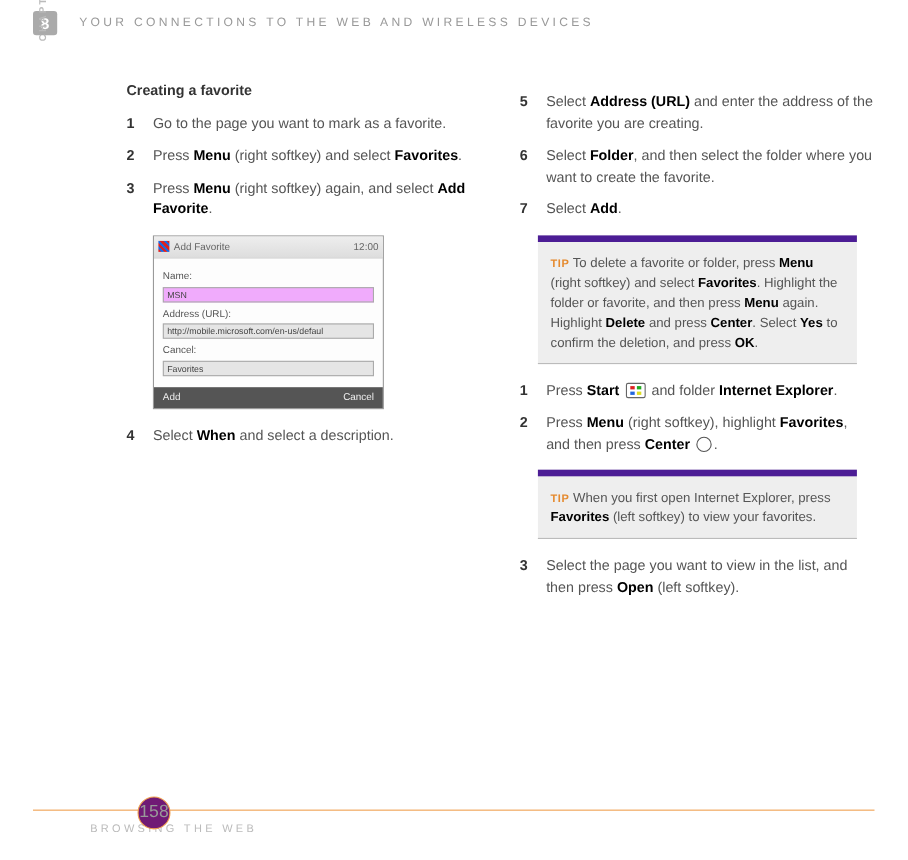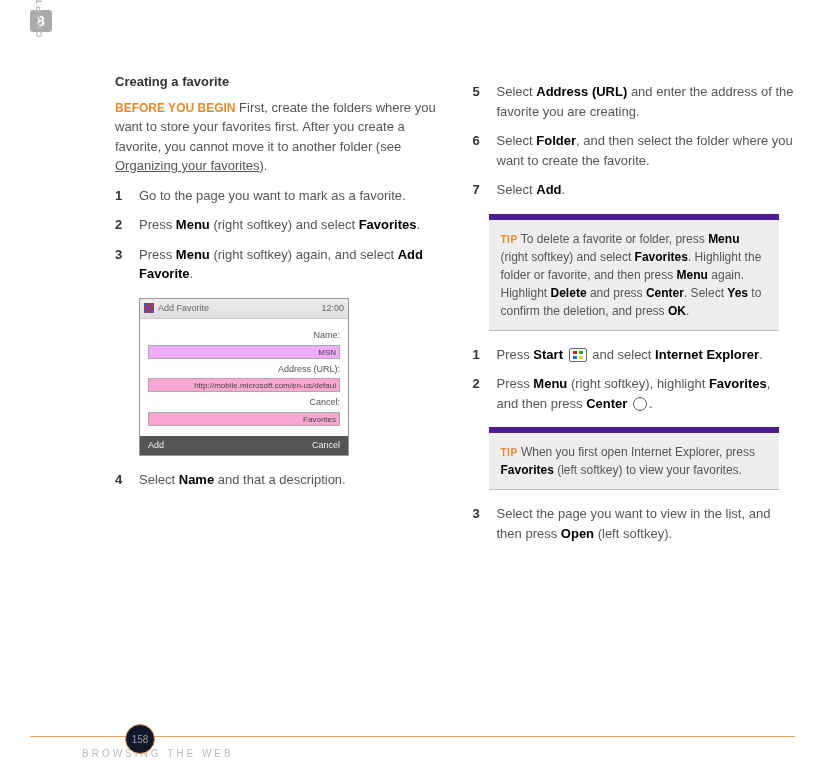--- a/index.html
+++ b/index.html
@@ -102,25 +102,25 @@
     background: linear-gradient(#eee,#ddd);
     display: flex;
     align-items: center;
     justify-content: space-between;
     padding: 3px 4px;
     border-bottom: 1px solid #ccc;
     font-size: 9px;
   }
   .ss-bar .left { display:flex; align-items:center; gap:4px; }
   .flag { width:10px; height:10px; background: repeating-linear-gradient(45deg,#d22,#d22 2px,#26d 2px,#26d 4px); display:inline-block; }
-  .ss-body { padding: 6px 8px 10px; text-align: right; }
+  .ss-body { padding: 6px 8px 10px; }
   .ss-label { margin: 4px 0 2px; font-size:9px; color:#555;}
   .ss-field {
     border: 1px solid #aaa;
-    background: #f9a8d4;
+    background: #e5e5e5;
     height: 14px;
     padding: 1px 3px;
     font-size: 8px;
     color: #444;
     overflow: hidden;
     white-space: nowrap;
   }
   .ss-foot {
     display: flex;
     justify-content: space-between;
@@ -169,49 +169,47 @@
     height: 28px;
   }
   .pagecircle {
     position: absolute;
     left: 95px;
     top: -13px;
     width: 30px;
     height: 30px;
     border: 1px solid #f0a050;
     border-radius: 50%;
-    background: #0f172a;
+    background: #701a75;
     display: flex;
     align-items: center;
     justify-content: center;
-    font-size: 10px;
+    font-size: 16px;
     color: #999;
     text-align: center;
   }
   .footer-label {
     margin-left: 52px;
     letter-spacing: 3px;
     font-size: 10px;
     color: #bbb;
   }
 </style>
 </head>
 <body>
 
 <div class="header">
   <div class="chapnum">8</div>
+  <div class="header-title">YOUR CONNECTIONS TO THE WEB AND WIRELESS DEVICES</div>
 </div>
 <div class="side-label">CHAPTER</div>
 
 <div class="content">
   <div class="col">
     <div class="section-title">Creating a favorite</div>
-    <p>
-      <span class="before">BEFORE YOU BEGIN</span><span>  First, create the folders where you want to store your favorites first. After you create a favorite, you cannot move it to another folder (see </span><span class="link">Organizing your favorites</span><span>).</span>
-    </p>
     <ol>
       <li>
         <span class="num">1</span>
         <span class="txt">Go to the page you want to mark as a favorite.</span>
       </li>
       <li>
         <span class="num">2</span>
         <span class="txt"><span>Press </span><b>Menu</b><span> (right softkey) and select </span><b>Favorites</b><span>.</span></span>
       </li>
       <li>
@@ -238,21 +236,21 @@
       </div>
       <div class="ss-foot">
         <span>Add</span>
         <span>Cancel</span>
       </div>
     </div>
 
     <ol>
       <li>
         <span class="num">4</span>
-        <span class="txt"><span>Select </span><b>Name</b><span> and that a description.</span></span>
+        <span class="txt"><span>Select </span><b>When</b><span> and select a description.</span></span>
       </li>
     </ol>
   </div>
 
   <div class="col">
     <ol>
       <li>
         <span class="num">5</span>
         <span class="txt"><span>Select </span><b>Address (URL)</b><span> and enter the address of the favorite you are creating.</span></span>
       </li>
@@ -267,21 +265,21 @@
     </ol>
 
     <div class="tipbox">
       <span class="tip-label">TIP</span>
       <span>To delete a favorite or folder, press </span><b>Menu</b><span> (right softkey) and select </span><b>Favorites</b><span>. Highlight the folder or favorite, and then press </span><b>Menu</b><span> again. Highlight </span><b>Delete</b><span> and press </span><b>Center</b><span>. Select </span><b>Yes</b><span> to confirm the deletion, and press </span><b>OK</b><span>.</span>
     </div>
 
     <ol>
       <li>
         <span class="num">1</span>
-        <span class="txt"><span>Press </span><b>Start</b> <span class="winicon"></span><span> and select </span><b>Internet Explorer</b><span>.</span></span>
+        <span class="txt"><span>Press </span><b>Start</b> <span class="winicon"></span><span> and folder </span><b>Internet Explorer</b><span>.</span></span>
       </li>
       <li>
         <span class="num">2</span>
         <span class="txt"><span>Press </span><b>Menu</b><span> (right softkey), highlight </span><b>Favorites</b><span>, and then press </span><b>Center</b> <span class="centerbtn"></span><span>.</span></span>
       </li>
     </ol>
 
     <div class="tipbox">
       <span class="tip-label">TIP</span>
       <span>When you first open Internet Explorer, press </span><b>Favorites</b><span> (left softkey) to view your favorites.</span>

